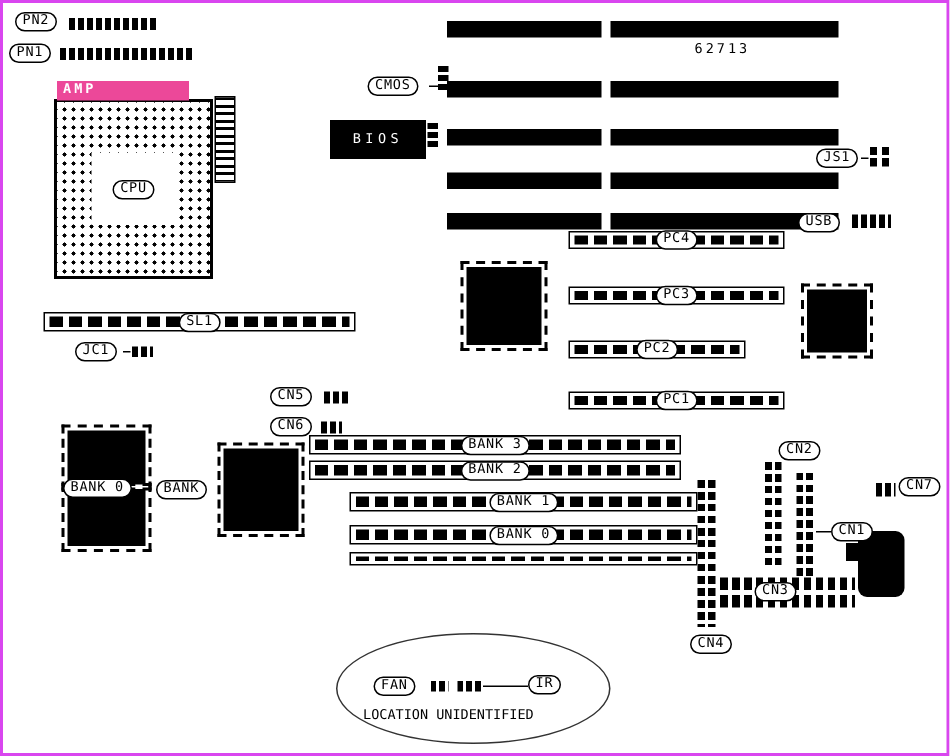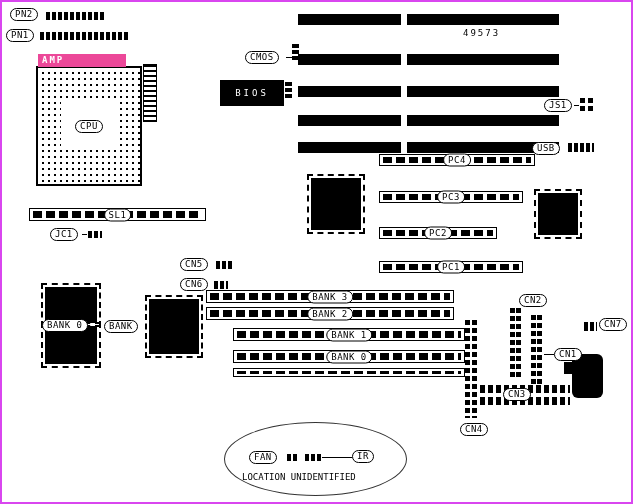--- a/index.html
+++ b/index.html
@@ -112,46 +112,46 @@
   <div class="isa-bar" style="left:405px;top:12px;width:152px"></div>
   <div class="isa-bar" style="left:296px;top:52px;width:103px"></div>
   <div class="isa-bar" style="left:405px;top:52px;width:152px"></div>
   <div class="isa-bar" style="left:296px;top:84px;width:103px"></div>
   <div class="isa-bar" style="left:405px;top:84px;width:152px"></div>
   <div class="isa-bar" style="left:296px;top:113px;width:103px"></div>
   <div class="isa-bar" style="left:405px;top:113px;width:152px"></div>
   <div class="isa-bar" style="left:296px;top:140px;width:103px"></div>
   <div class="isa-bar" style="left:405px;top:140px;width:152px"></div>
 
-  <span class="plain-text" style="left:461px;top:26px;letter-spacing:2px">49573</span>
+  <span class="plain-text" style="left:461px;top:26px;letter-spacing:2px">62713</span>
 
   <span class="callout" style="left:542px;top:97px">JS1</span>
   <div class="line-h" style="left:572px;top:103px;width:5px"></div>
   <div class="pin-grid-h" style="left:578px;top:96px;width:16px;height:13px"></div>
 
   <span class="callout" style="left:530px;top:140px">USB</span>
   <div class="hstrip" style="left:566px;top:141px;width:26px;height:9px"></div>
 
-  <div class="slot" style="left:377px;top:152px;width:156px;height:12px">
+  <div class="slot" style="left:377px;top:152px;width:144px;height:12px">
     <span class="callout">PC4</span>
   </div>
   <div class="slot" style="left:377px;top:189px;width:144px;height:12px">
     <span class="callout">PC3</span>
   </div>
   <div class="slot" style="left:377px;top:225px;width:118px;height:12px">
     <span class="callout">PC2</span>
   </div>
   <div class="slot" style="left:377px;top:259px;width:144px;height:12px">
     <span class="callout">PC1</span>
   </div>
 
   <div class="chip-pins" style="left:309px;top:176px;width:50px;height:52px"></div>
   <div class="chip-pins" style="left:536px;top:191px;width:40px;height:42px"></div>
 
-  <div class="slot" style="left:27px;top:206px;width:177px;height:13px">
+  <div class="slot" style="left:27px;top:206px;width:208px;height:13px">
     <span class="callout">SL1</span>
   </div>
 
   <span class="callout" style="left:48px;top:226px">JC1</span>
   <div class="line-h" style="left:80px;top:232px;width:5px"></div>
   <div class="hstrip" style="left:86px;top:229px;width:14px;height:7px"></div>
 
   <span class="callout" style="left:178px;top:256px">CN5</span>
   <div class="hstrip" style="left:214px;top:259px;width:18px;height:8px"></div>
 

